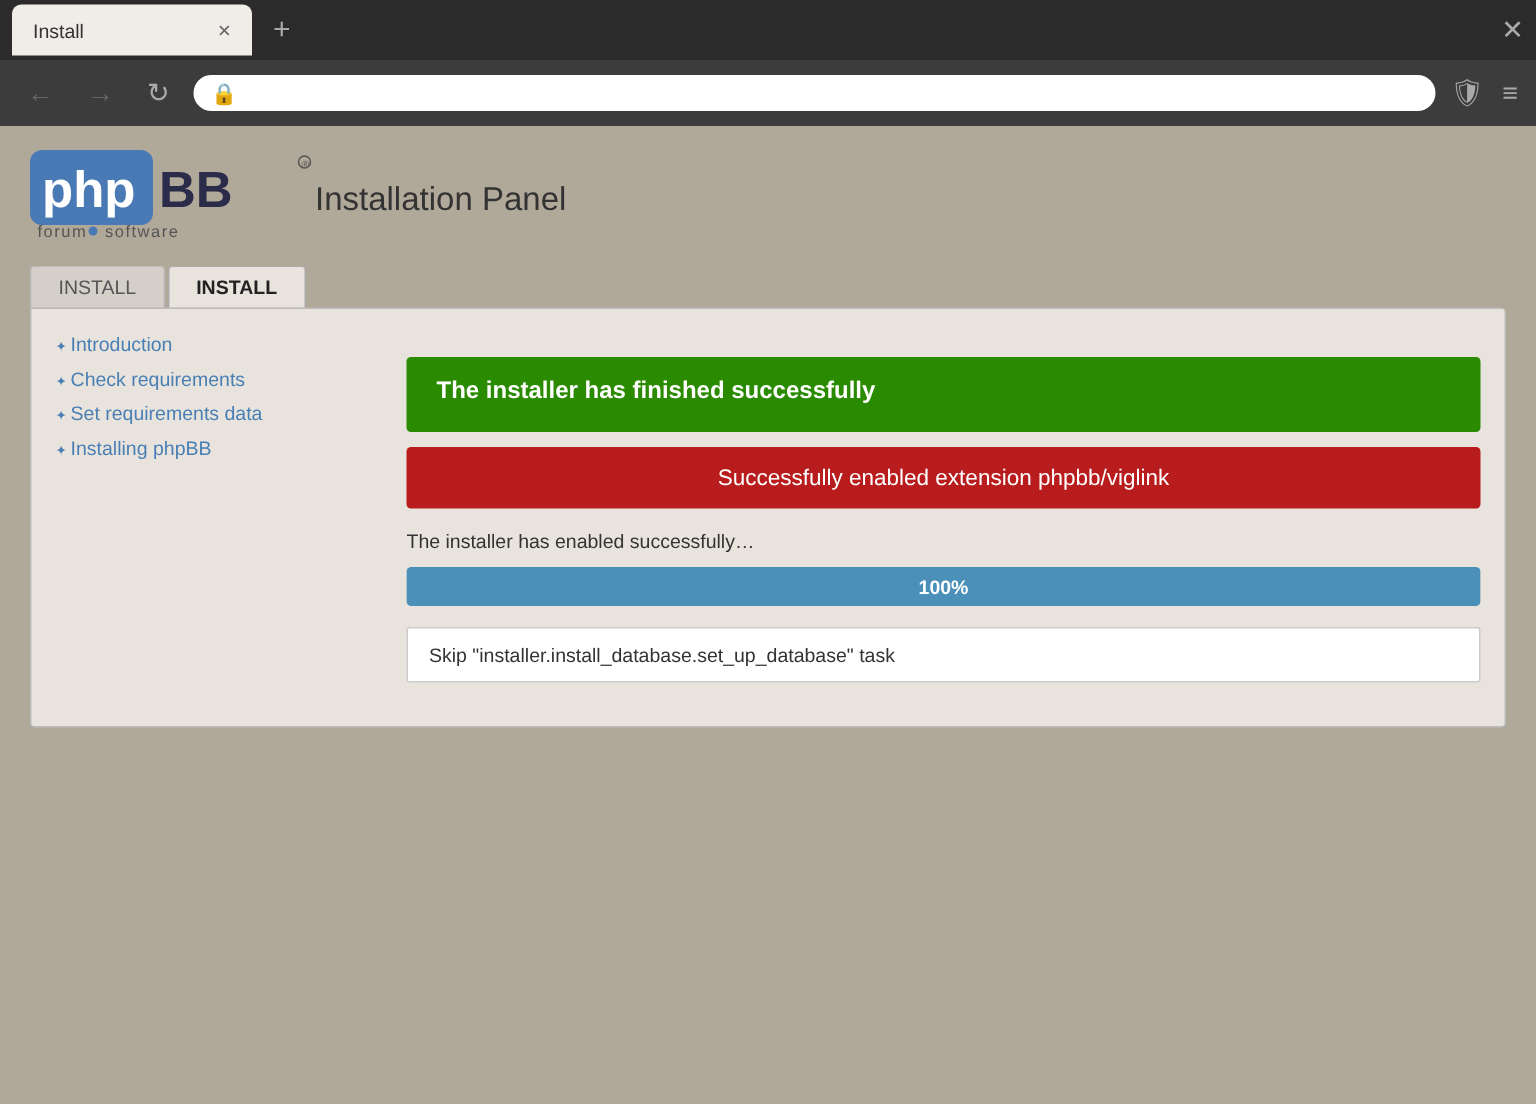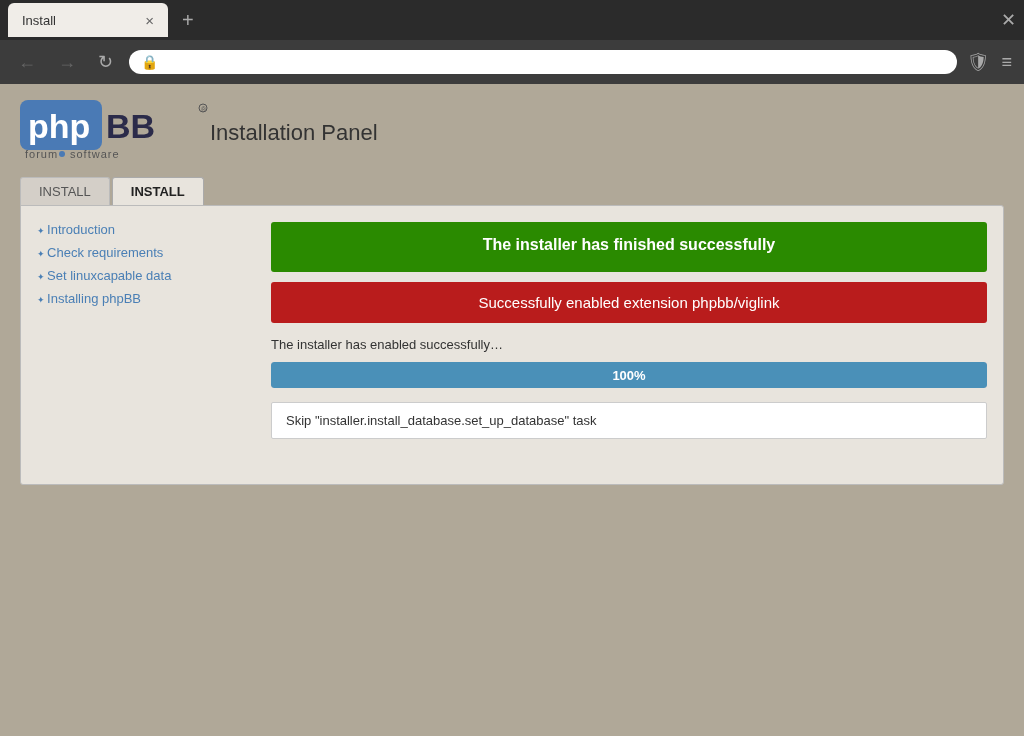--- a/index.html
+++ b/index.html
@@ -171,23 +171,23 @@
     
     .install-content {
       flex: 1;
     }
 
     
     .success-banner {
       background: #2a8a00;
       color: #fff;
       padding: 14px 20px;
-      text-align: center;
       border-radius: 3px;
       margin-bottom: 10px;
+      margin-top: 16px;
     }
     .success-banner .banner-title {
       font-size: 16px;
       font-weight: bold;
       margin-bottom: 4px;
     }
     .success-banner .banner-subtitle {
       font-size: 13px;
     }
     .success-banner .banner-subtitle a {
@@ -297,21 +297,21 @@
   <div class="tabs-bar">
     <div class="tab">INSTALL</div>
     <div class="tab active">INSTALL</div>
   </div>
 
   <div class="main-panel">
 
     <div class="sidebar">
       <div class="sidebar-item">Introduction</div>
       <div class="sidebar-item">Check requirements</div>
-      <div class="sidebar-item">Set linuxcapable data</div>
+      <div class="sidebar-item">Set requirements data</div>
       <div class="sidebar-item">Installing phpBB</div>
     </div>
 
     <div class="install-content">
 
       <div class="success-banner">
         <div class="banner-title">The installer has finished successfully</div>
       </div>
 
       <div class="extension-banner">Successfully enabled extension phpbb/viglink</div>

